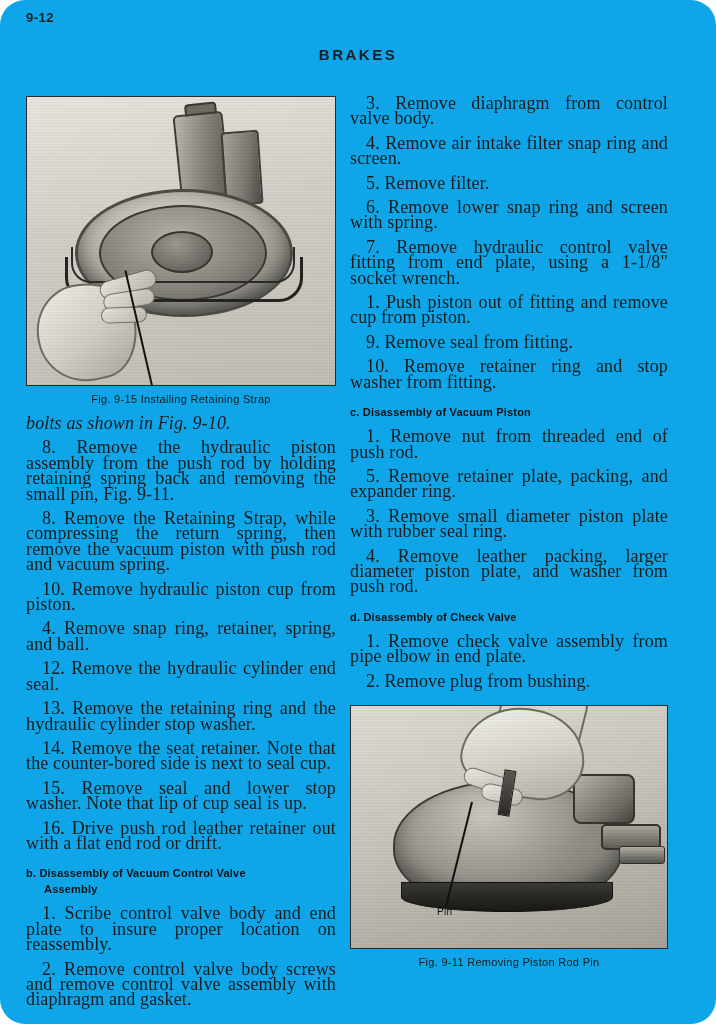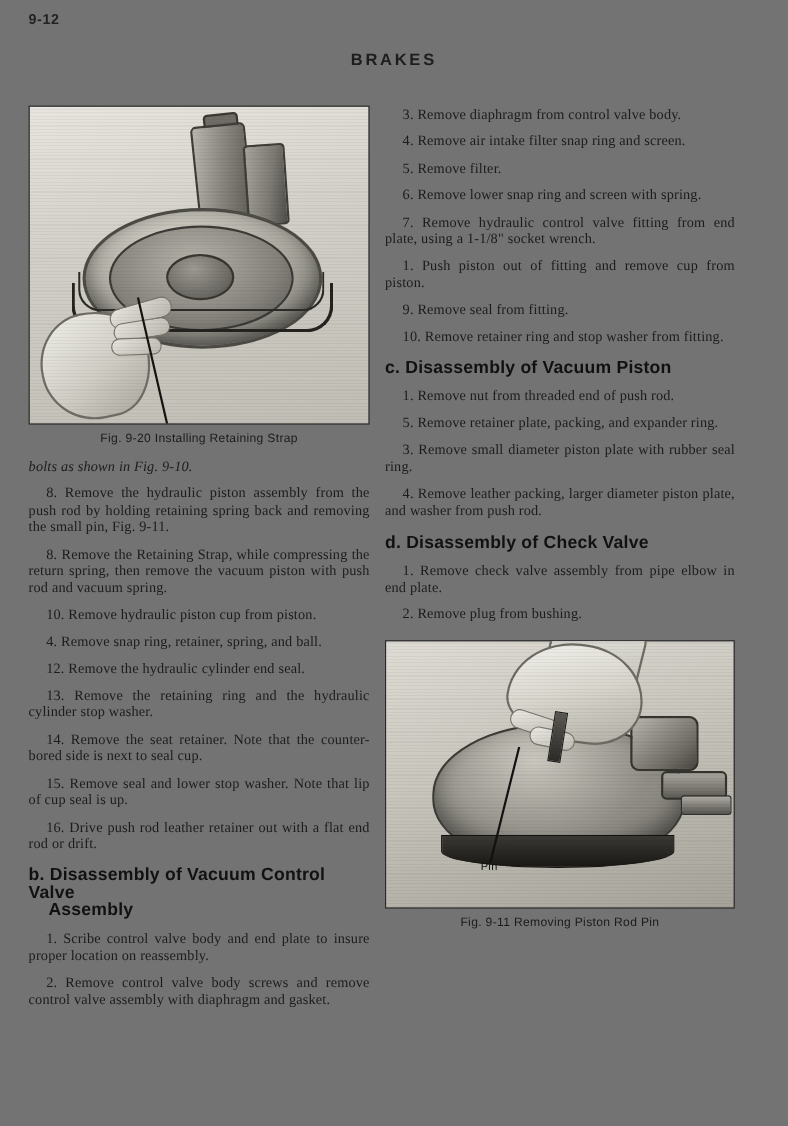--- a/index.html
+++ b/index.html
@@ -11,21 +11,22 @@
     width: 716px;
     height: 1024px;
     position: relative;
     font-family: "Liberation Serif", serif;
     color: #1a1a1a;
     overflow: hidden;
   }
   .page {
     position: absolute;
     inset: 0;
-    background: #737373;
+    background: #0ea5e9;
+    border-radius: 25px;
   }
   .page-number {
     position: absolute;
     left: 26px;
     top: 10px;
     font-family: "Liberation Sans", sans-serif;
     font-size: 13px;
     font-weight: bold;
     letter-spacing: 0.5px;
     color: #222;
@@ -49,35 +50,35 @@
     width: 310px;
   }
   .col-right {
     position: absolute;
     left: 350px;
     top: 96px;
     width: 318px;
   }
   p.body {
     margin: 0 0 9px 0;
-    font-size: 13px;
+    font-size: 18px;
     line-height: 15.4px;
     text-align: justify;
     text-indent: 16px;
     letter-spacing: 0.15px;
     color: #1c1c1c;
   }
   p.body.noindent {
     text-indent: 0;
     font-style: italic;
   }
   h3.sub {
     margin: 14px 0 9px 0;
     font-family: "Liberation Sans", sans-serif;
-    font-size: 16px;
+    font-size: 11px;
     font-weight: bold;
     line-height: 16px;
     letter-spacing: 0.2px;
     color: #111;
   }
   h3.sub .cont {
     display: block;
     padding-left: 18px;
   }
   .figure {
@@ -359,21 +360,21 @@
       <div class="strap"></div>
       <div class="strap2"></div>
       <div class="hand"></div>
       <div class="finger f1"></div>
       <div class="finger f2"></div>
       <div class="finger f3"></div>
       <div class="leader"></div>
 
       <div class="grain"></div>
     </div>
-    <div class="fig-caption">Fig. 9-20  Installing Retaining Strap</div>
+    <div class="fig-caption">Fig. 9-15  Installing Retaining Strap</div>
 
     <p class="body noindent">bolts as shown in Fig. 9-10.</p>
     <p class="body">8. Remove the hydraulic piston assembly from the push rod by holding retaining spring back and removing the small pin, Fig. 9-11.</p>
     <p class="body">8. Remove the Retaining Strap, while compressing the return spring, then remove the vacuum piston with push rod and vacuum spring.</p>
     <p class="body">10. Remove hydraulic piston cup from piston.</p>
     <p class="body">4. Remove snap ring, retainer, spring, and ball.</p>
     <p class="body">12. Remove the hydraulic cylinder end seal.</p>
     <p class="body">13. Remove the retaining ring and the hydraulic cylinder stop washer.</p>
     <p class="body">14. Remove the seat retainer. Note that the counter-bored side is next to seal cup.</p>
     <p class="body">15. Remove seal and lower stop washer. Note that lip of cup seal is up.</p>

